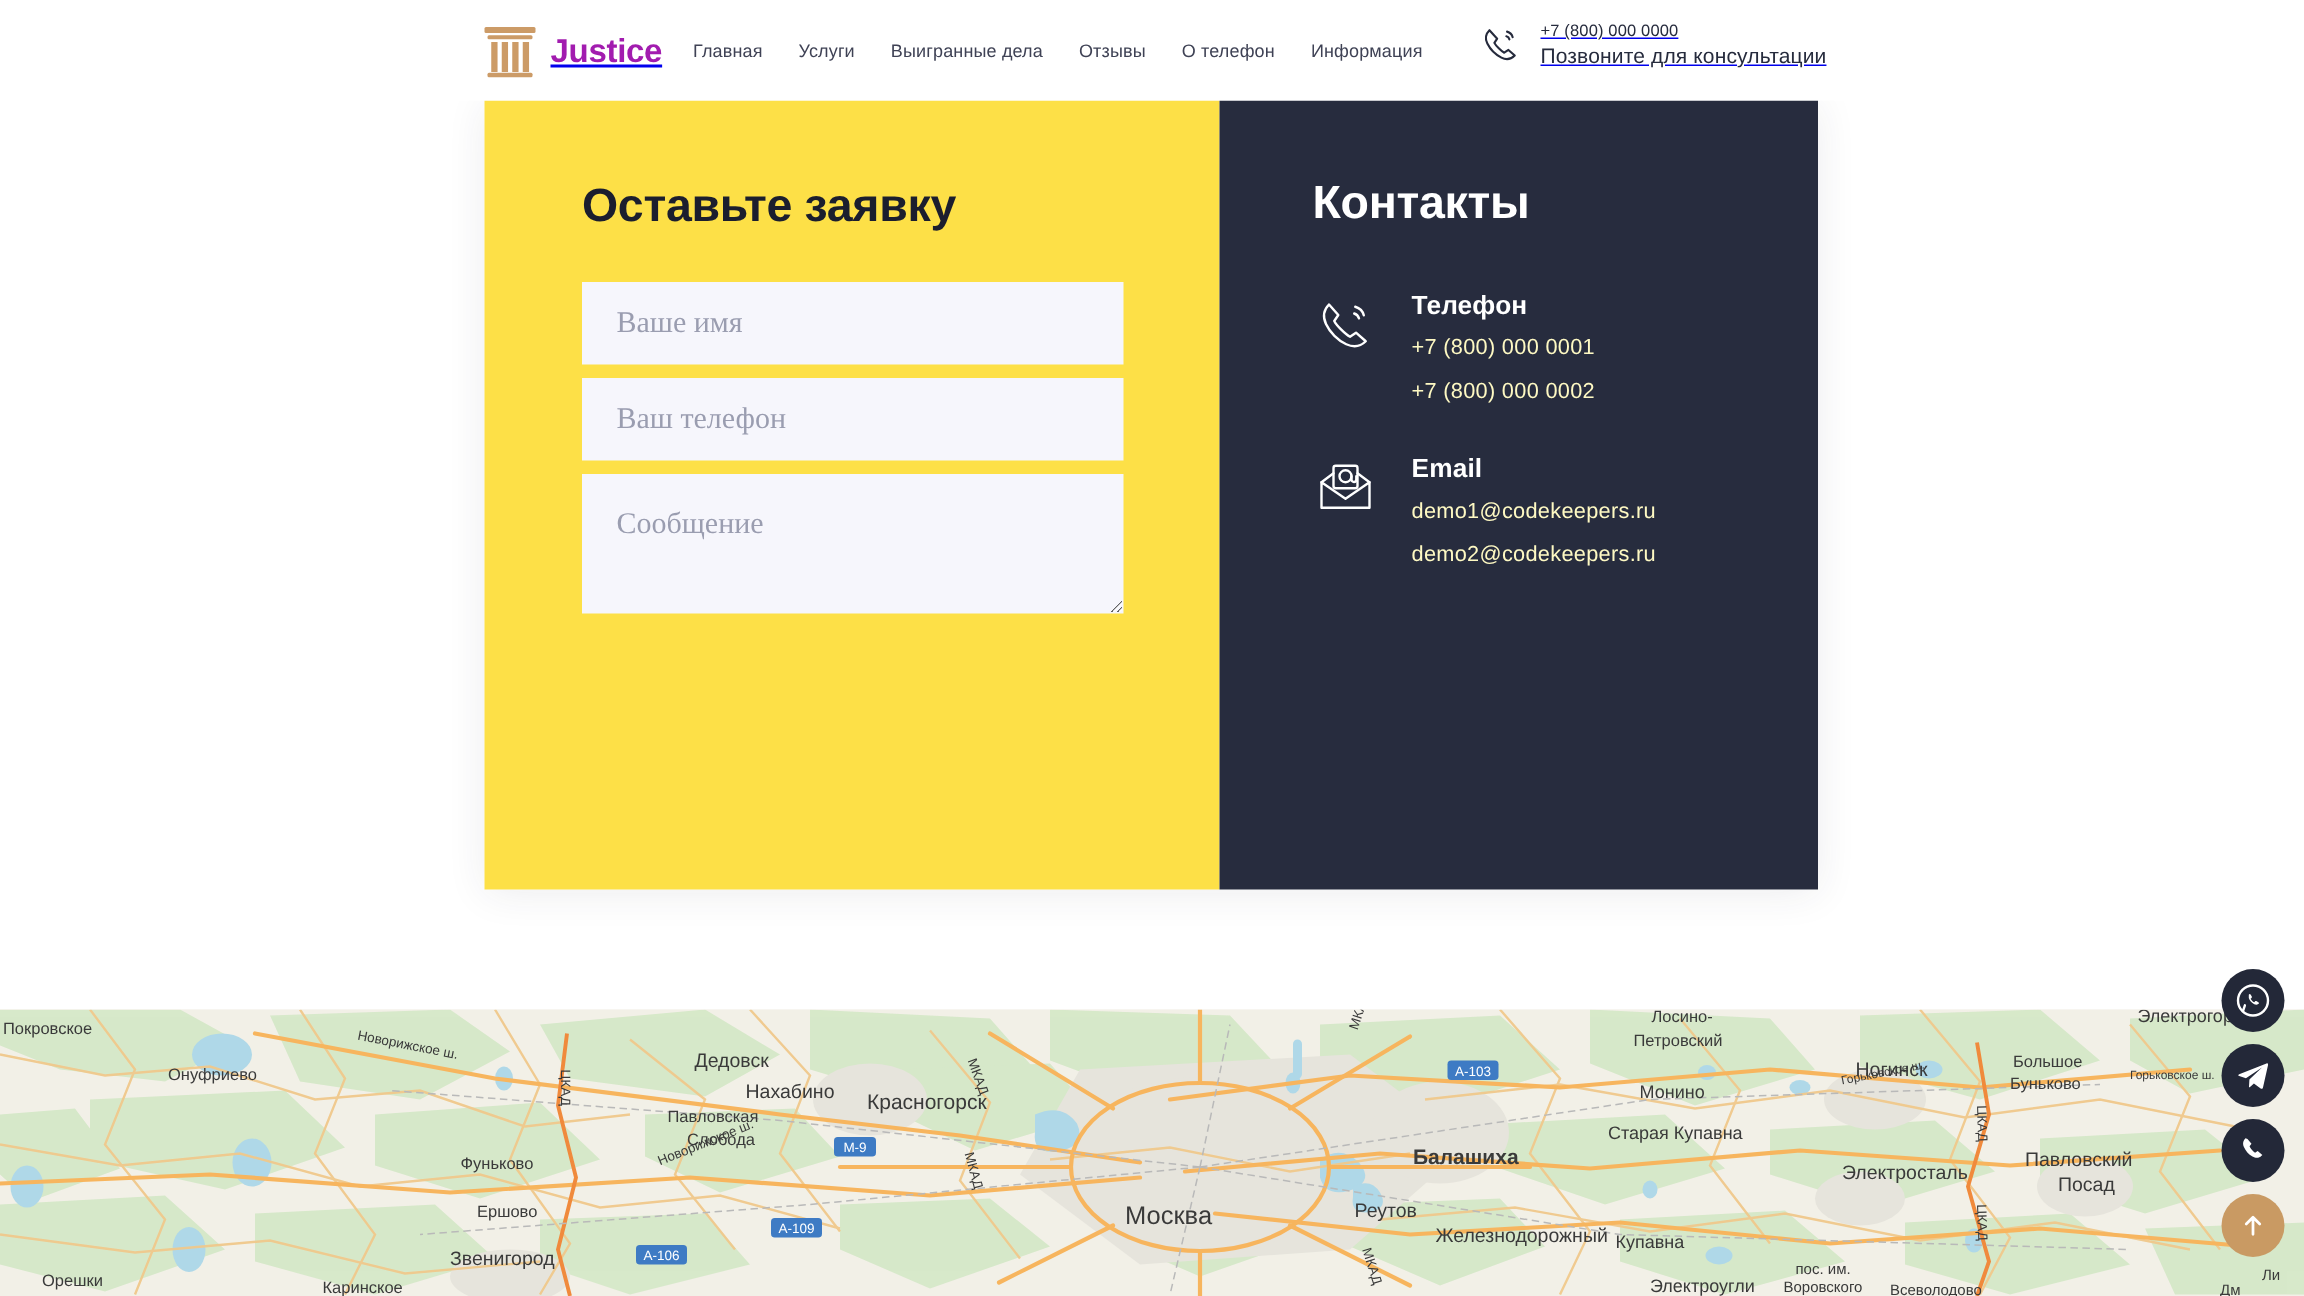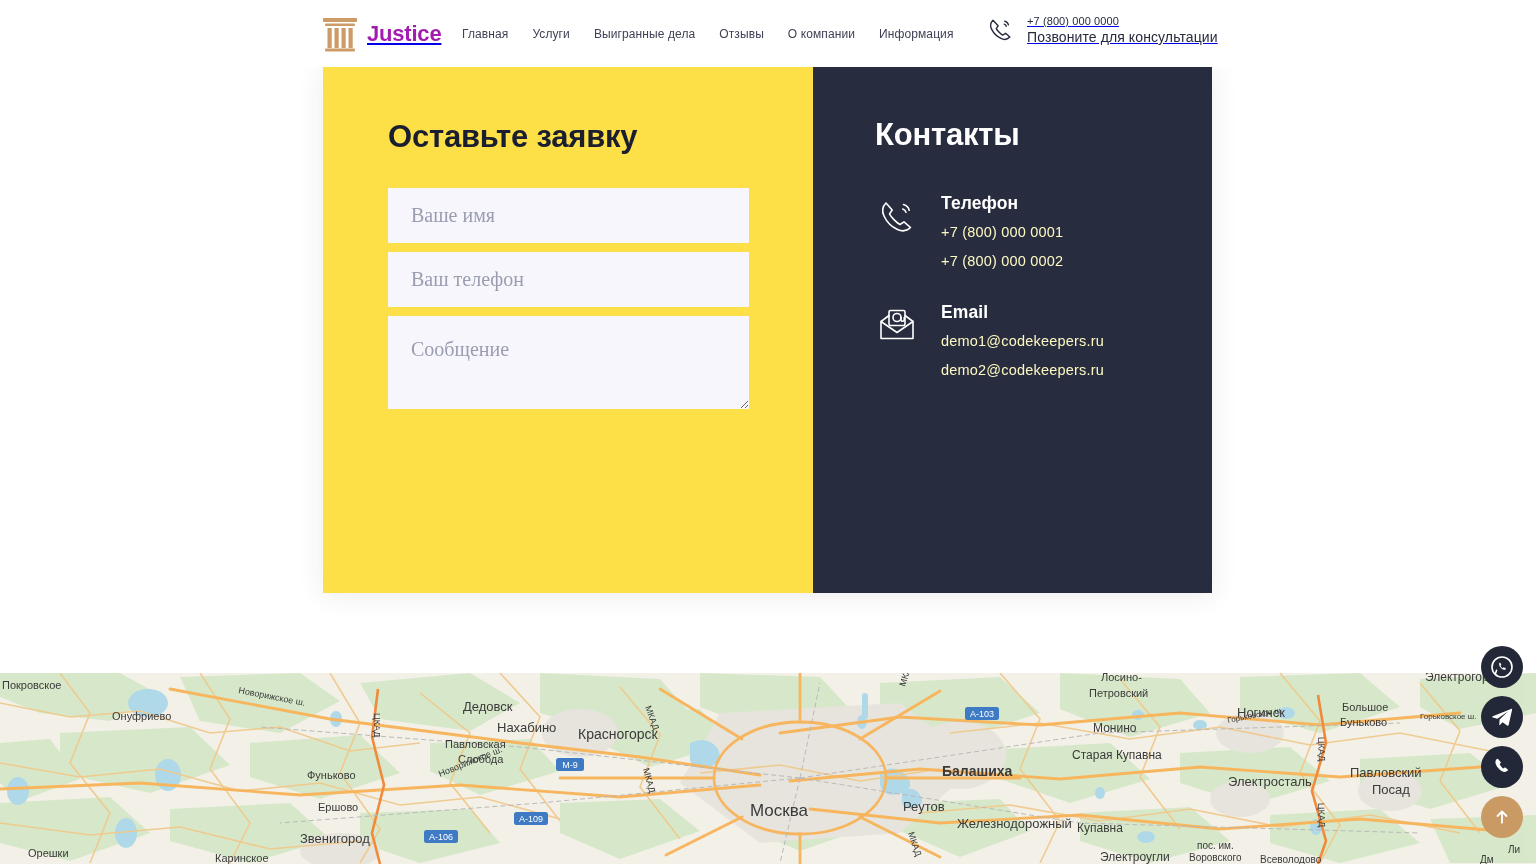--- a/index.html
+++ b/index.html
@@ -161,21 +161,21 @@
       <rect x="5" y="34.5" width="30" height="3" rx="1" fill="#CC9B67"></rect>
     </svg>
     <span class="logo-text">Justice</span>
   </a>
 
   <nav class="nav">
     <a href="#">Главная</a>
     <a href="#">Услуги</a>
     <a href="#">Выигранные дела</a>
     <a href="#">Отзывы</a>
-    <a href="#">О компании</a>
+    <a href="#">О телефон</a>
     <a href="#">Информация</a>
   </nav>
 
   <a class="header-phone" href="#">
     <svg class="ic" viewBox="0 0 32 32" fill="none" stroke="#262B3D" stroke-width="1.5" stroke-linecap="round" stroke-linejoin="round">
       <path d="M8.5 5.5 C6 8 5 11 7 15 C9 19 13 23 17 25 C21 27 24 26 26.5 23.5 L22 19.5 L19 21.5 C17 20.5 13 16.5 12 14.5 L14 11.5 Z"></path>
       <path d="M21 6.5 C23 7 24.5 8.5 25 10.5"></path>
       <path d="M20.5 9.8 C21.6 10.1 22.4 10.9 22.7 12"></path>
     </svg>
     <span class="txt">

